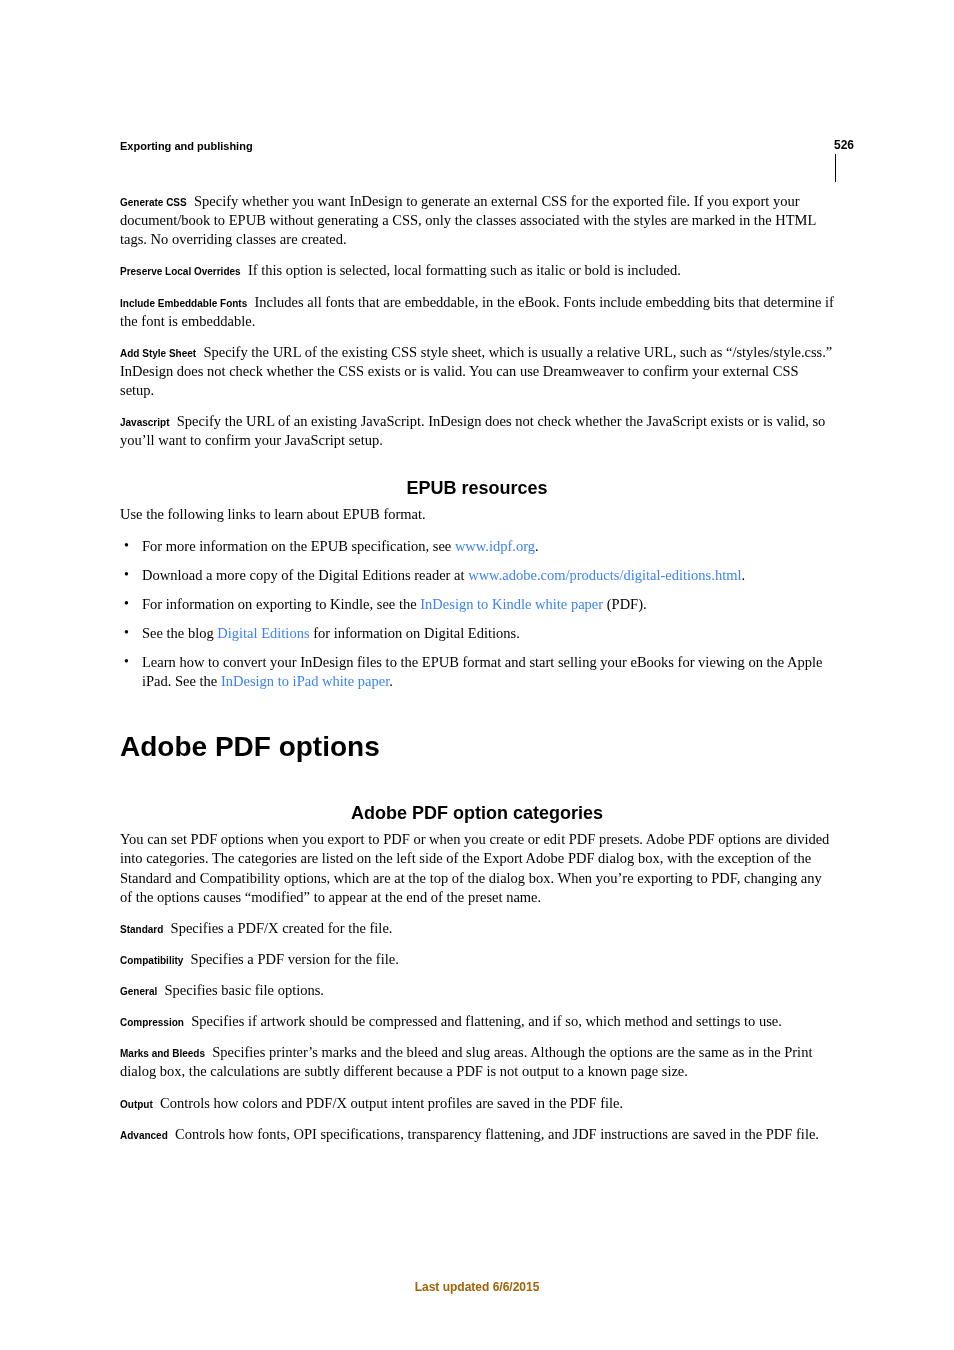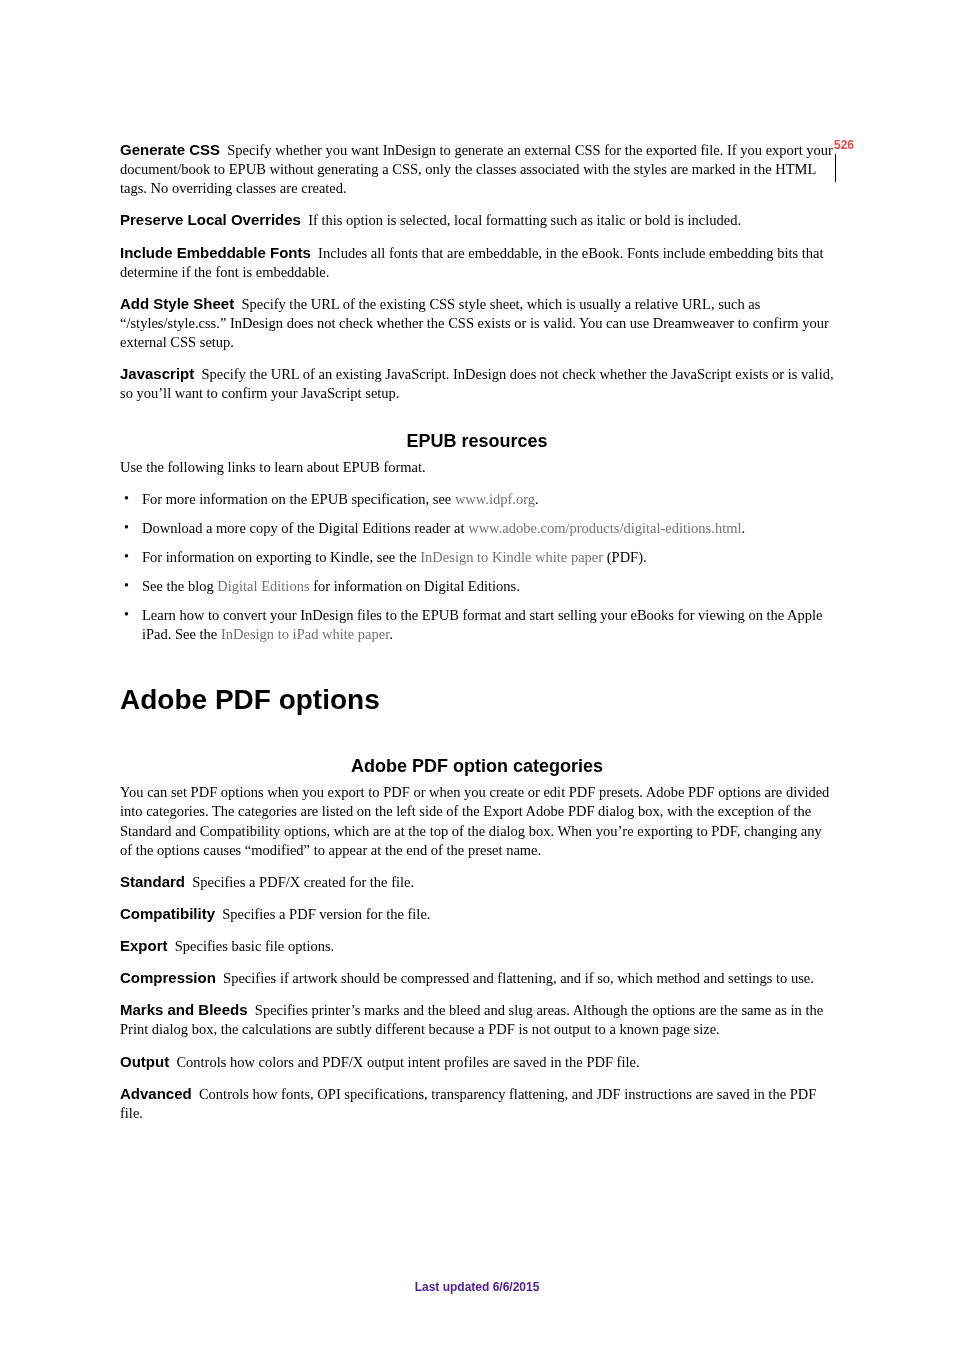--- a/index.html
+++ b/index.html
@@ -18,21 +18,21 @@
     box-sizing: border-box;
     padding: 140px 120px 0 120px;
   }
   .page-number {
     position: absolute;
     top: 138px;
     right: 100px;
     font-family: "Myriad Pro", "Helvetica Neue", Arial, sans-serif;
     font-weight: 700;
     font-size: 12px;
-    color: #ef4444;
+    color: #000000;
   }
   .page-number-rule {
     position: absolute;
     top: 154px;
     right: 118px;
     width: 1px;
     height: 28px;
     background: #000;
   }
   .section-label {
@@ -43,21 +43,21 @@
   }
   .para {
     font-size: 14.5px;
     line-height: 1.32;
     margin: 0 0 12px 0;
     text-align: left;
   }
   .runin {
     font-family: "Myriad Pro", "Helvetica Neue", Arial, sans-serif;
     font-weight: 700;
-    font-size: 15px;
+    font-size: 10px;
   }
   .h2 {
     font-family: "Myriad Pro", "Helvetica Neue", Arial, sans-serif;
     font-weight: 700;
     font-size: 18px;
     margin: 28px 0 6px 0;
     text-align: center;
   }
   .h1 {
     font-family: "Myriad Pro", "Helvetica Neue", Arial, sans-serif;
@@ -78,43 +78,44 @@
     margin-bottom: 10px;
   }
   ul.bullets > li::before {
     content: "•";
     position: absolute;
     left: 4px;
     top: 0;
     font-size: 14px;
   }
   a.link {
-    color: #737373;
+    color: #3b82f6;
     text-decoration: none;
   }
   .footer {
     position: absolute;
     bottom: 56px;
     left: 0;
     width: 100%;
     text-align: center;
     font-family: "Myriad Pro", "Helvetica Neue", Arial, sans-serif;
     font-weight: 700;
     font-size: 12px;
-    color: #4c1d95;
+    color: #a16207;
   }
 </style>
 </head>
 <body>
 
 <div class="page">
 
   <div class="page-number">526</div>
   <div class="page-number-rule"></div>
 
+  <div class="section-label">Exporting and publishing</div>
 
   <p class="para">
     <span class="runin">Generate CSS</span>&nbsp;&nbsp;<span>Specify whether you want InDesign to generate an external CSS for the exported file. If you export your document/book to EPUB without generating a CSS, only the classes associated with the styles are marked in the HTML tags. No overriding classes are created.</span>
   </p>
 
   <p class="para">
     <span class="runin">Preserve Local Overrides</span>&nbsp;&nbsp;<span>If this option is selected, local formatting such as italic or bold is included.</span>
   </p>
 
   <p class="para">
@@ -155,21 +156,21 @@
   <div class="h2">Adobe PDF option categories</div>
   <p class="para">You can set PDF options when you export to PDF or when you create or edit PDF presets. Adobe PDF options are divided into categories. The categories are listed on the left side of the Export Adobe PDF dialog box, with the exception of the Standard and Compatibility options, which are at the top of the dialog box. When you’re exporting to PDF, changing any of the options causes “modified” to appear at the end of the preset name.</p>
 
   <p class="para">
     <span class="runin">Standard</span>&nbsp;&nbsp;<span>Specifies a PDF/X created for the file.</span>
   </p>
   <p class="para">
     <span class="runin">Compatibility</span>&nbsp;&nbsp;<span>Specifies a PDF version for the file.</span>
   </p>
   <p class="para">
-    <span class="runin">Export</span>&nbsp;&nbsp;<span>Specifies basic file options.</span>
+    <span class="runin">General</span>&nbsp;&nbsp;<span>Specifies basic file options.</span>
   </p>
   <p class="para">
     <span class="runin">Compression</span>&nbsp;&nbsp;<span>Specifies if artwork should be compressed and flattening, and if so, which method and settings to use.</span>
   </p>
   <p class="para">
     <span class="runin">Marks and Bleeds</span>&nbsp;&nbsp;<span>Specifies printer’s marks and the bleed and slug areas. Although the options are the same as in the Print dialog box, the calculations are subtly different because a PDF is not output to a known page size.</span>
   </p>
   <p class="para">
     <span class="runin">Output</span>&nbsp;&nbsp;<span>Controls how colors and PDF/X output intent profiles are saved in the PDF file.</span>
   </p>

